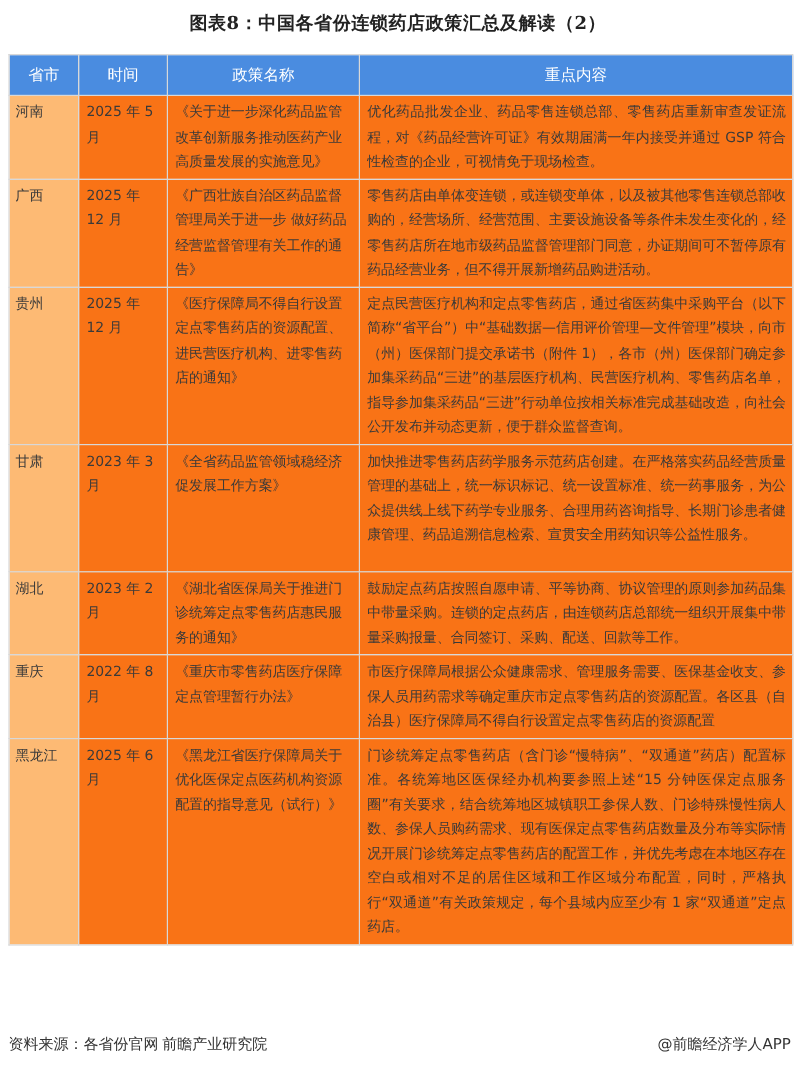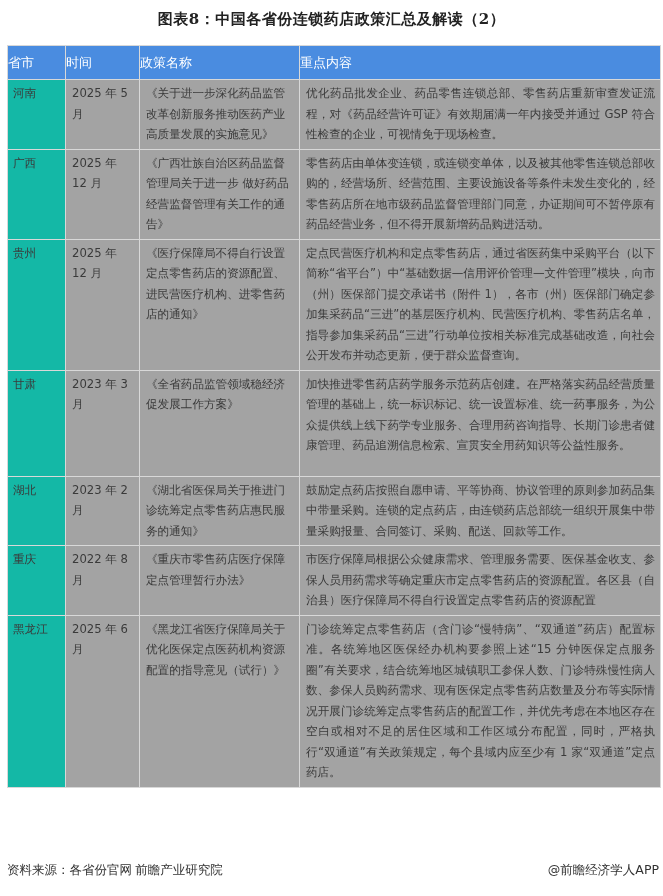--- a/index.html
+++ b/index.html
@@ -5,24 +5,24 @@
   html, body { margin:0; padding:0; background:#ffffff; }
   body { width:663px; height:896px; position:relative; overflow:hidden;
          font-family:"DejaVu Sans","Liberation Sans",sans-serif; color:#333; }
   .title { position:absolute; top:10px; left:0; width:663px; text-align:center;
            font-family:"DejaVu Serif","Liberation Serif",serif; font-weight:bold;
            font-size:15px; color:#222; letter-spacing:0.5px; }
   table.policy { position:absolute; left:7px; top:45px; width:653px;
                  border-collapse:collapse; table-layout:fixed; }
   table.policy th { background:#4a8ce0; color:#ffffff; font-weight:normal;
                     font-size:13px; height:33px; border:1px solid #d8d8d8;
-                    text-align:left; padding:0; }
-  table.policy td { border:1px solid #d8d8d8; background:#a3a3a3; vertical-align:top;
+                    text-align:center; padding:0; }
+  table.policy td { border:1px solid #d8d8d8; background:#f97316; vertical-align:top;
                     font-size:11.6px; line-height:20.5px; padding:3px 5px 4px 6px; color:#3a3a3a; }
-  table.policy td.prov { background:#14b8a6; padding-left:5px; }
+  table.policy td.prov { background:#fdba74; padding-left:5px; }
   td.content { text-align:justify; }
   .foot-left { position:absolute; left:7px; top:862px; font-size:12.5px; color:#333;font-family:Liberation Serif, serif; }
   .foot-right { position:absolute; right:4px; top:862px; font-size:12.5px; color:#333; }
 </style>
 </head>
 <body>
 
 <div class="title">图表8：中国各省份连锁药店政策汇总及解读（2）</div>
 
 <table class="policy">

